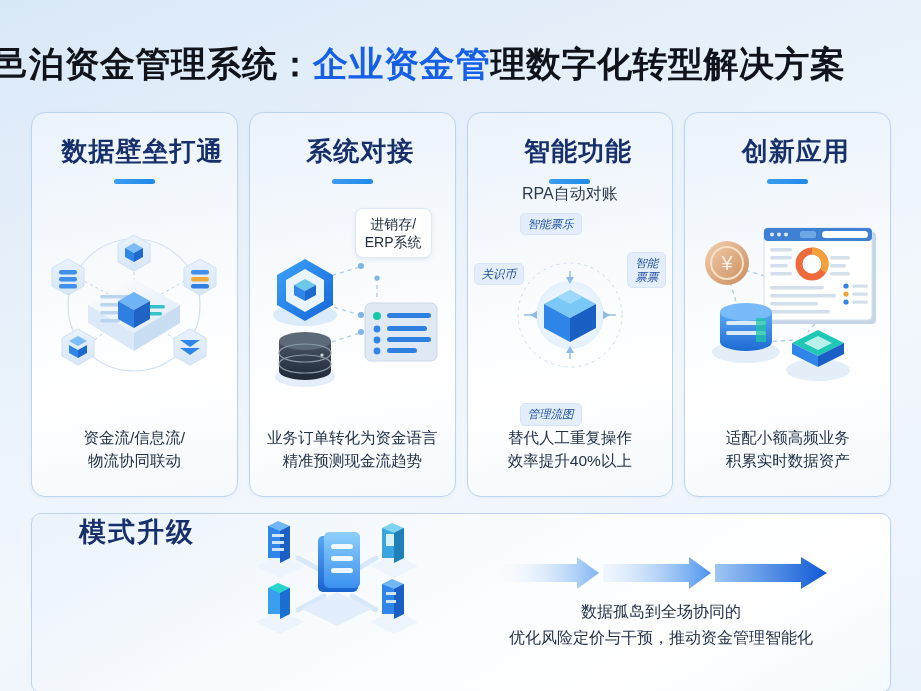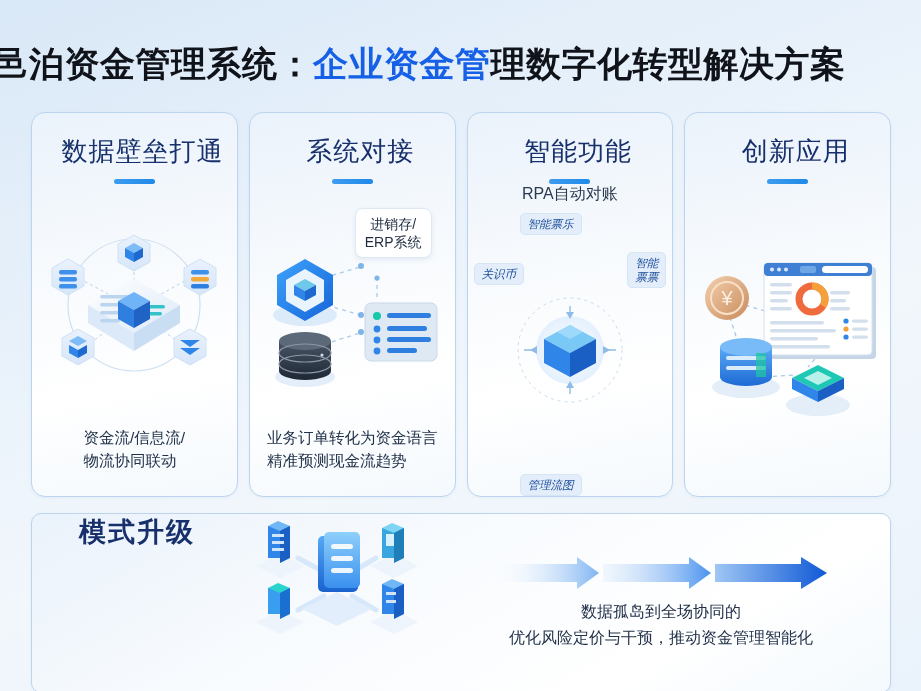--- a/index.html
+++ b/index.html
@@ -32,38 +32,38 @@
     flex: 1 1 0; position: relative;
     border: 1px solid #bcd4ee;
     border-radius: 14px;
     background: linear-gradient(170deg, #eaf2fb 0%, #f7fafd 38%, #ffffff 70%, #f4f9fd 100%);
     box-shadow: 0 1px 3px rgba(120,160,200,0.10);
     display: flex; flex-direction: column; align-items: center;
     padding-top: 24px;
     overflow: hidden;
   }
   .card-title {
-    font-size: 26px; font-weight: normal; color: #17306b;
+    font-size: 26px; font-weight: bold; color: #17306b;
     letter-spacing: 1px; line-height: 1.1;  margin-left: 16px;
   }
   .card-rule {
     width: 41px; height: 5px; border-radius: 3px; margin-top: 13px;
     background: linear-gradient(90deg, #3d9cf0 0%, #1f8ae8 100%);
   }
   .card-sub {
     font-size: 16px; color: #2b3a50; margin-top: 0; text-align: center;
   }
   .card-art {
     flex: 1 1 auto; width: 100%;
     display: flex; align-items: center; justify-content: center;
     position: relative;
   }
   .card-foot {
     font-size: 15.5px; color: #22324a; line-height: 1.5;
-    text-align: left; padding: 0 8px 24px; white-space: pre-line;
+    text-align: center; padding: 0 8px 24px; white-space: pre-line;
   }
 
   
   .bottom {
     position: absolute; left: 31px; top: 513px; width: 860px; height: 180px;
     border: 1px solid #bcd4ee; border-radius: 10px;
     background: linear-gradient(150deg, #eaf2fb 0%, #f8fbfe 40%, #ffffff 75%, #f3f9fd 100%);
     box-shadow: 0 1px 3px rgba(120,160,200,0.10);
     display: flex; 
   }
@@ -300,20 +300,22 @@
             <polygon points="126,64 126,88 100,102 100,78" fill="#1a5fc4"></polygon>
             <polygon points="100,50 113,57 100,64 87,57" fill="#a5dcfb" opacity="0.85"></polygon>
           </g>
         </svg>
         <div class="pill" style="left:52px; top:8px;">智能票乐</div>
         <div class="pill" style="left:6px; top:58px;">关识币</div>
         <div class="pill" style="right:6px; top:47px;">智能
 票票</div>
         <div class="pill" style="left:52px; bottom:0;">管理流图</div>
       </div>
+      <div class="card-foot">替代人工重复操作
+效率提升40%以上</div>
     </div>
 
     <div class="card">
       <div class="card-title">创新应用</div>
       <div class="card-rule"></div>
       <div class="card-art">
         <svg width="195" height="170" viewBox="0 0 195 170">
           <defs>
             <linearGradient id="coinG" x1="0" y1="0" x2="1" y2="1">
               <stop offset="0%" stop-color="#f3cfae"></stop>
@@ -393,20 +395,22 @@
 
           <g transform="translate(96,108)">
             <ellipse cx="32" cy="42" rx="32" ry="11" fill="#e4eef9"></ellipse>
             <polygon points="32,2 58,15 32,28 6,15" fill="#1fc7b5"></polygon>
             <polygon points="32,8 46,15 32,22 18,15" fill="#b9f1ea"></polygon>
             <polygon points="6,15 6,26 32,39 32,28" fill="#2f86e8"></polygon>
             <polygon points="58,15 58,26 32,39 32,28" fill="#1a5fc4"></polygon>
           </g>
         </svg>
       </div>
+      <div class="card-foot">适配小额高频业务
+积累实时数据资产</div>
     </div>
   </div>
 
   <div class="bottom">
     <div class="bottom-title">模式升级</div>
 
     <div class="bottom-art">
       <svg width="190" height="122" viewBox="0 0 190 122">
         <defs>
           <linearGradient id="bb1" x1="0" y1="0" x2="0" y2="1">

